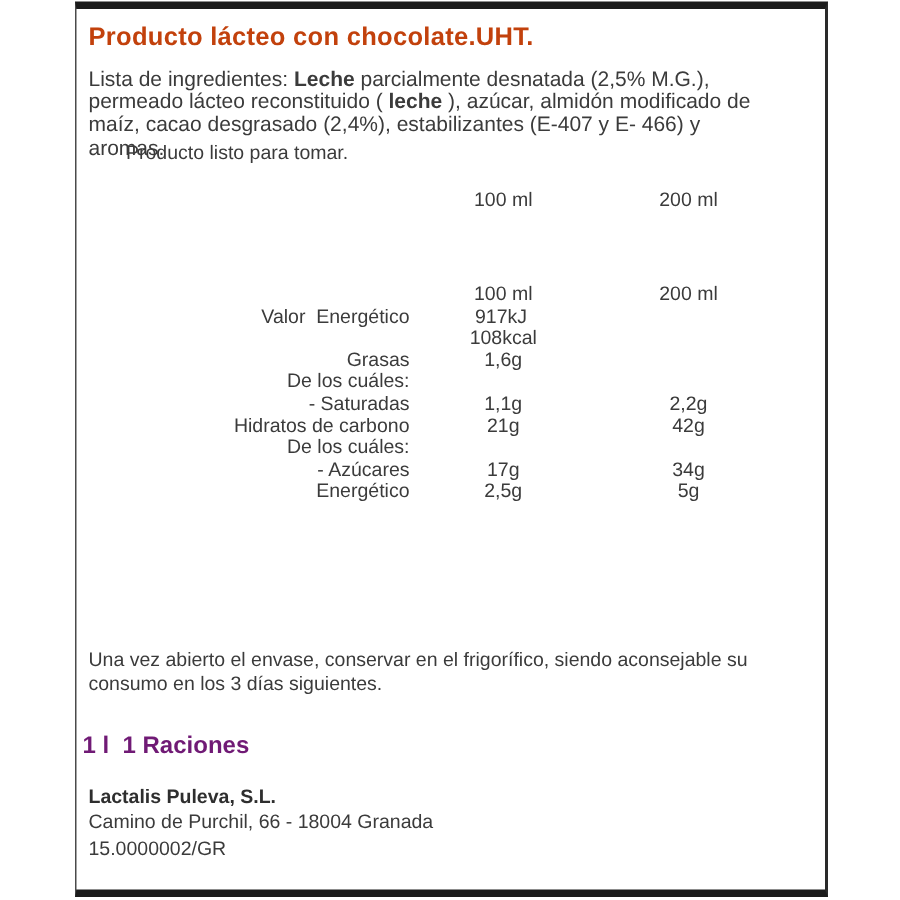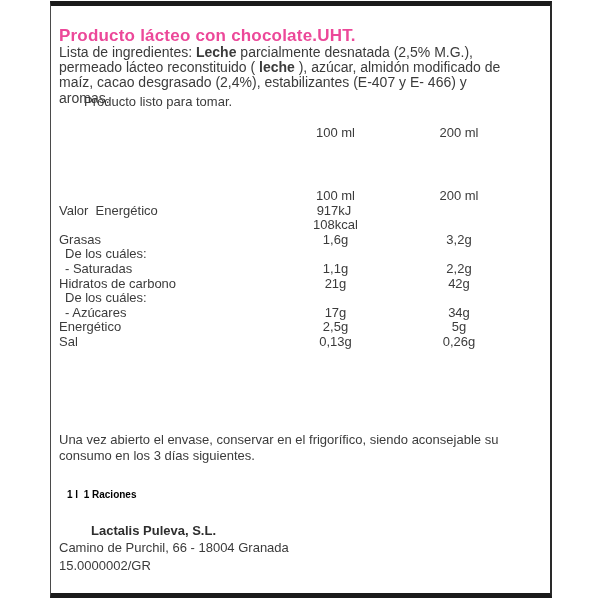--- a/index.html
+++ b/index.html
@@ -26,26 +26,26 @@
     height: 597px;
     box-sizing: border-box;
     background: #ffffff;
     border-top: 5px solid #1b1b1b;
     border-bottom: 5px solid #1b1b1b;
     border-left: 1px solid #4a4a4a;
     border-right: 2px solid #2a2a2a;
   }
   .title {
     position: absolute;
-    top: 20px;
+    top: 9px;
     left: 8px;
     font-size: 17px;
     line-height: 20px;
     font-weight: bold;
-    color: #ec4899;
+    color: #c2410c;
     letter-spacing: 0.2px;
   }
   .ingredients {
     position: absolute;
     top: 25px;
     left: 8px;
     width: 452px;
     font-size: 14px;
     line-height: 15.2px;
   }
@@ -59,20 +59,21 @@
   }
   .nrow {
     display: flex;
     padding-left: 8px;
     font-size: 13px;
     line-height: 14.6px;
   }
   .nlabel {
     width: 214px;
     white-space: pre-wrap;
+    text-align: right;
   }
   .nlabel.indent { padding-left: 6px; box-sizing: border-box; }
   .ncol1 { width: 125px; text-align: center; }
   .ncol2 { width: 122px; text-align: center; }
   .pre-header {
     position: absolute;
     top: 120px;
     left: 0;
     right: 0;
   }
@@ -87,34 +88,34 @@
     position: absolute;
     top: 426px;
     left: 8px;
     width: 470px;
     font-size: 13px;
     line-height: 15.6px;
   }
   .servings {
     position: absolute;
     top: 483px;
-    left: 16px;
-    font-size: 10px;
+    left: 4px;
+    font-size: 16px;
     font-weight: bold;
-    color: #000000;
+    color: #701a75;
     white-space: pre-wrap;
   }
   .manufacturer {
     position: absolute;
     top: 516px;
     left: 8px;
     font-size: 13px;
     line-height: 17.4px;
   }
-  .manufacturer .name { font-weight: bold; color: #2e2e2e; margin-left: 32px; }
+  .manufacturer .name { font-weight: bold; color: #2e2e2e; }
 </style>
 </head>
 <body>
 
 <div class="page">
   <div class="label-box">
 
     <div class="title">Producto lácteo con chocolate.UHT.</div>
 
     <p class="ingredients"><span>Lista de ingredientes: </span><span class="b">Leche</span><span> parcialmente desnatada (2,5% M.G.), permeado lácteo reconstituido ( </span><span class="b">leche</span><span> ), azúcar, almidón modificado de maíz, cacao desgrasado (2,4%), estabilizantes (E-407 y E- 466) y aromas.</span></p>
@@ -140,21 +141,20 @@
   </div>
 
   <div class="nrow">
     <span class="nlabel"></span>
     <span class="ncol1">108kcal</span>
   </div>
 
   <div class="nrow">
     <span class="nlabel">Grasas</span>
     <span class="ncol1">1,6g</span>
-    <span class="ncol2">3,2g</span>
   </div>
 
   <div class="nrow">
     <span class="nlabel indent">De los cuáles:</span>
     <span class="ncol1"></span>
     <span class="ncol2"></span>
   </div>
 
   <div class="nrow">
     <span class="nlabel indent">- Saturadas</span>
@@ -179,25 +179,20 @@
     <span class="ncol1">17g</span>
     <span class="ncol2">34g</span>
   </div>
 
   <div class="nrow">
     <span class="nlabel">Energético</span>
     <span class="ncol1">2,5g</span>
     <span class="ncol2">5g</span>
   </div>
 
-  <div class="nrow">
-    <span class="nlabel">Sal</span>
-    <span class="ncol1">0,13g</span>
-    <span class="ncol2">0,26g</span>
-  </div>
 </div>
     </div>
 
     <div class="storage-note">Una vez abierto el envase, conservar en el frigorífico, siendo aconsejable su consumo en los 3 días siguientes.</div>
 
     <div class="servings">1 l  1 Raciones</div>
 
     <div class="manufacturer">
       <div class="name">Lactalis Puleva, S.L.</div>
       <div>Camino de Purchil, 66 - 18004 Granada</div>

